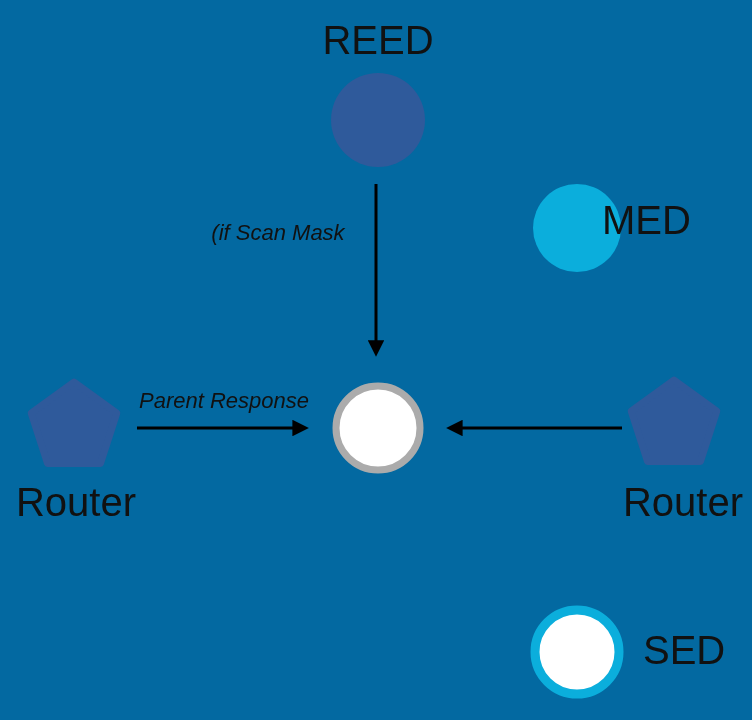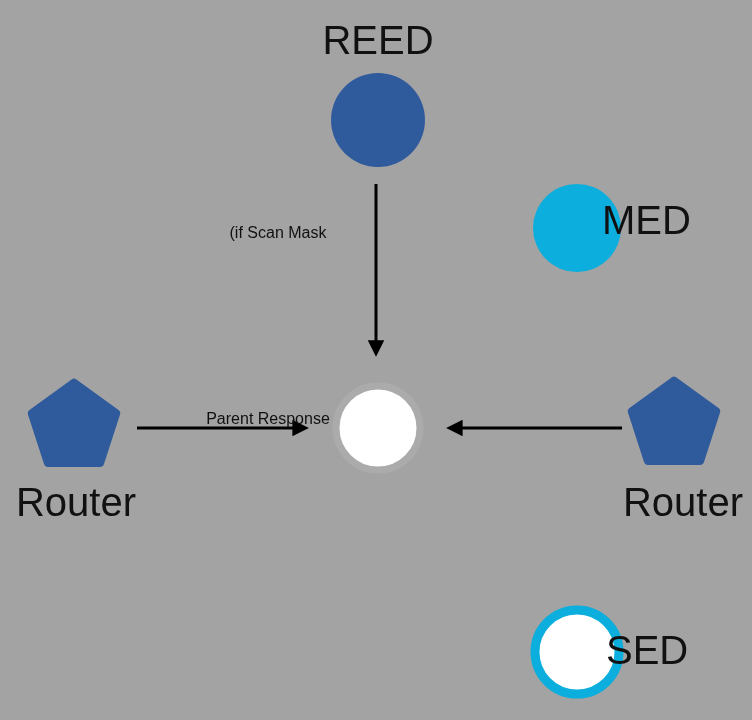--- a/index.html
+++ b/index.html
@@ -5,21 +5,21 @@
   html, body {
     margin: 0;
     padding: 0;
     background: #ffffff;
     font-family: "Liberation Sans", sans-serif;
   }
   .stage {
     position: relative;
     width: 752px;
     height: 720px;
-    background: #a3a3a3;
+    background: #0369a1;
     overflow: hidden;
   }
   .layer {
     position: absolute;
     left: 0;
     top: 0;
   }
   .fill-blue {
     fill: var(--node-blue, #2F5A9B);
   }
@@ -55,22 +55,23 @@
     font-size: 40px;
     line-height: 40px;
     white-space: nowrap;
   }
   .label.centered {
     transform: translateX(-50%);
   }
   .annotation {
     position: absolute;
     color: var(--text-black, #111111);
-    font-size: 16px;
+    font-size: 22px;
     line-height: 30px;
+    font-style: italic;
     text-align: right;
     transform: translateX(-50%);
     white-space: nowrap;
   }
 </style>
 </head>
 <body>
 
 <div class="stage">
 
@@ -94,21 +95,21 @@
   </svg>
 
   <div class="label centered" style="left:378px; top:20px;">REED</div>
 
   <div class="label" style="left:602px; top:200px;">MED</div>
 
   <div class="label centered" style="left:76px; top:482px;">Router</div>
 
   <div class="label centered" style="left:683px; top:482px;">Router</div>
 
-  <div class="label" style="left:606px; top:630px;">SED</div>
+  <div class="label" style="left:643px; top:630px;">SED</div>
 
   <div class="annotation" style="left:278px; top:218px;">
     <div>(if Scan Mask</div>
   </div>
 
-  <div class="annotation" style="left:224px; top:404px;margin-left:44px;">Parent Response</div>
+  <div class="annotation" style="left:224px; top:386px;">Parent Response</div>
 
 </div>
 
 </body></html>

